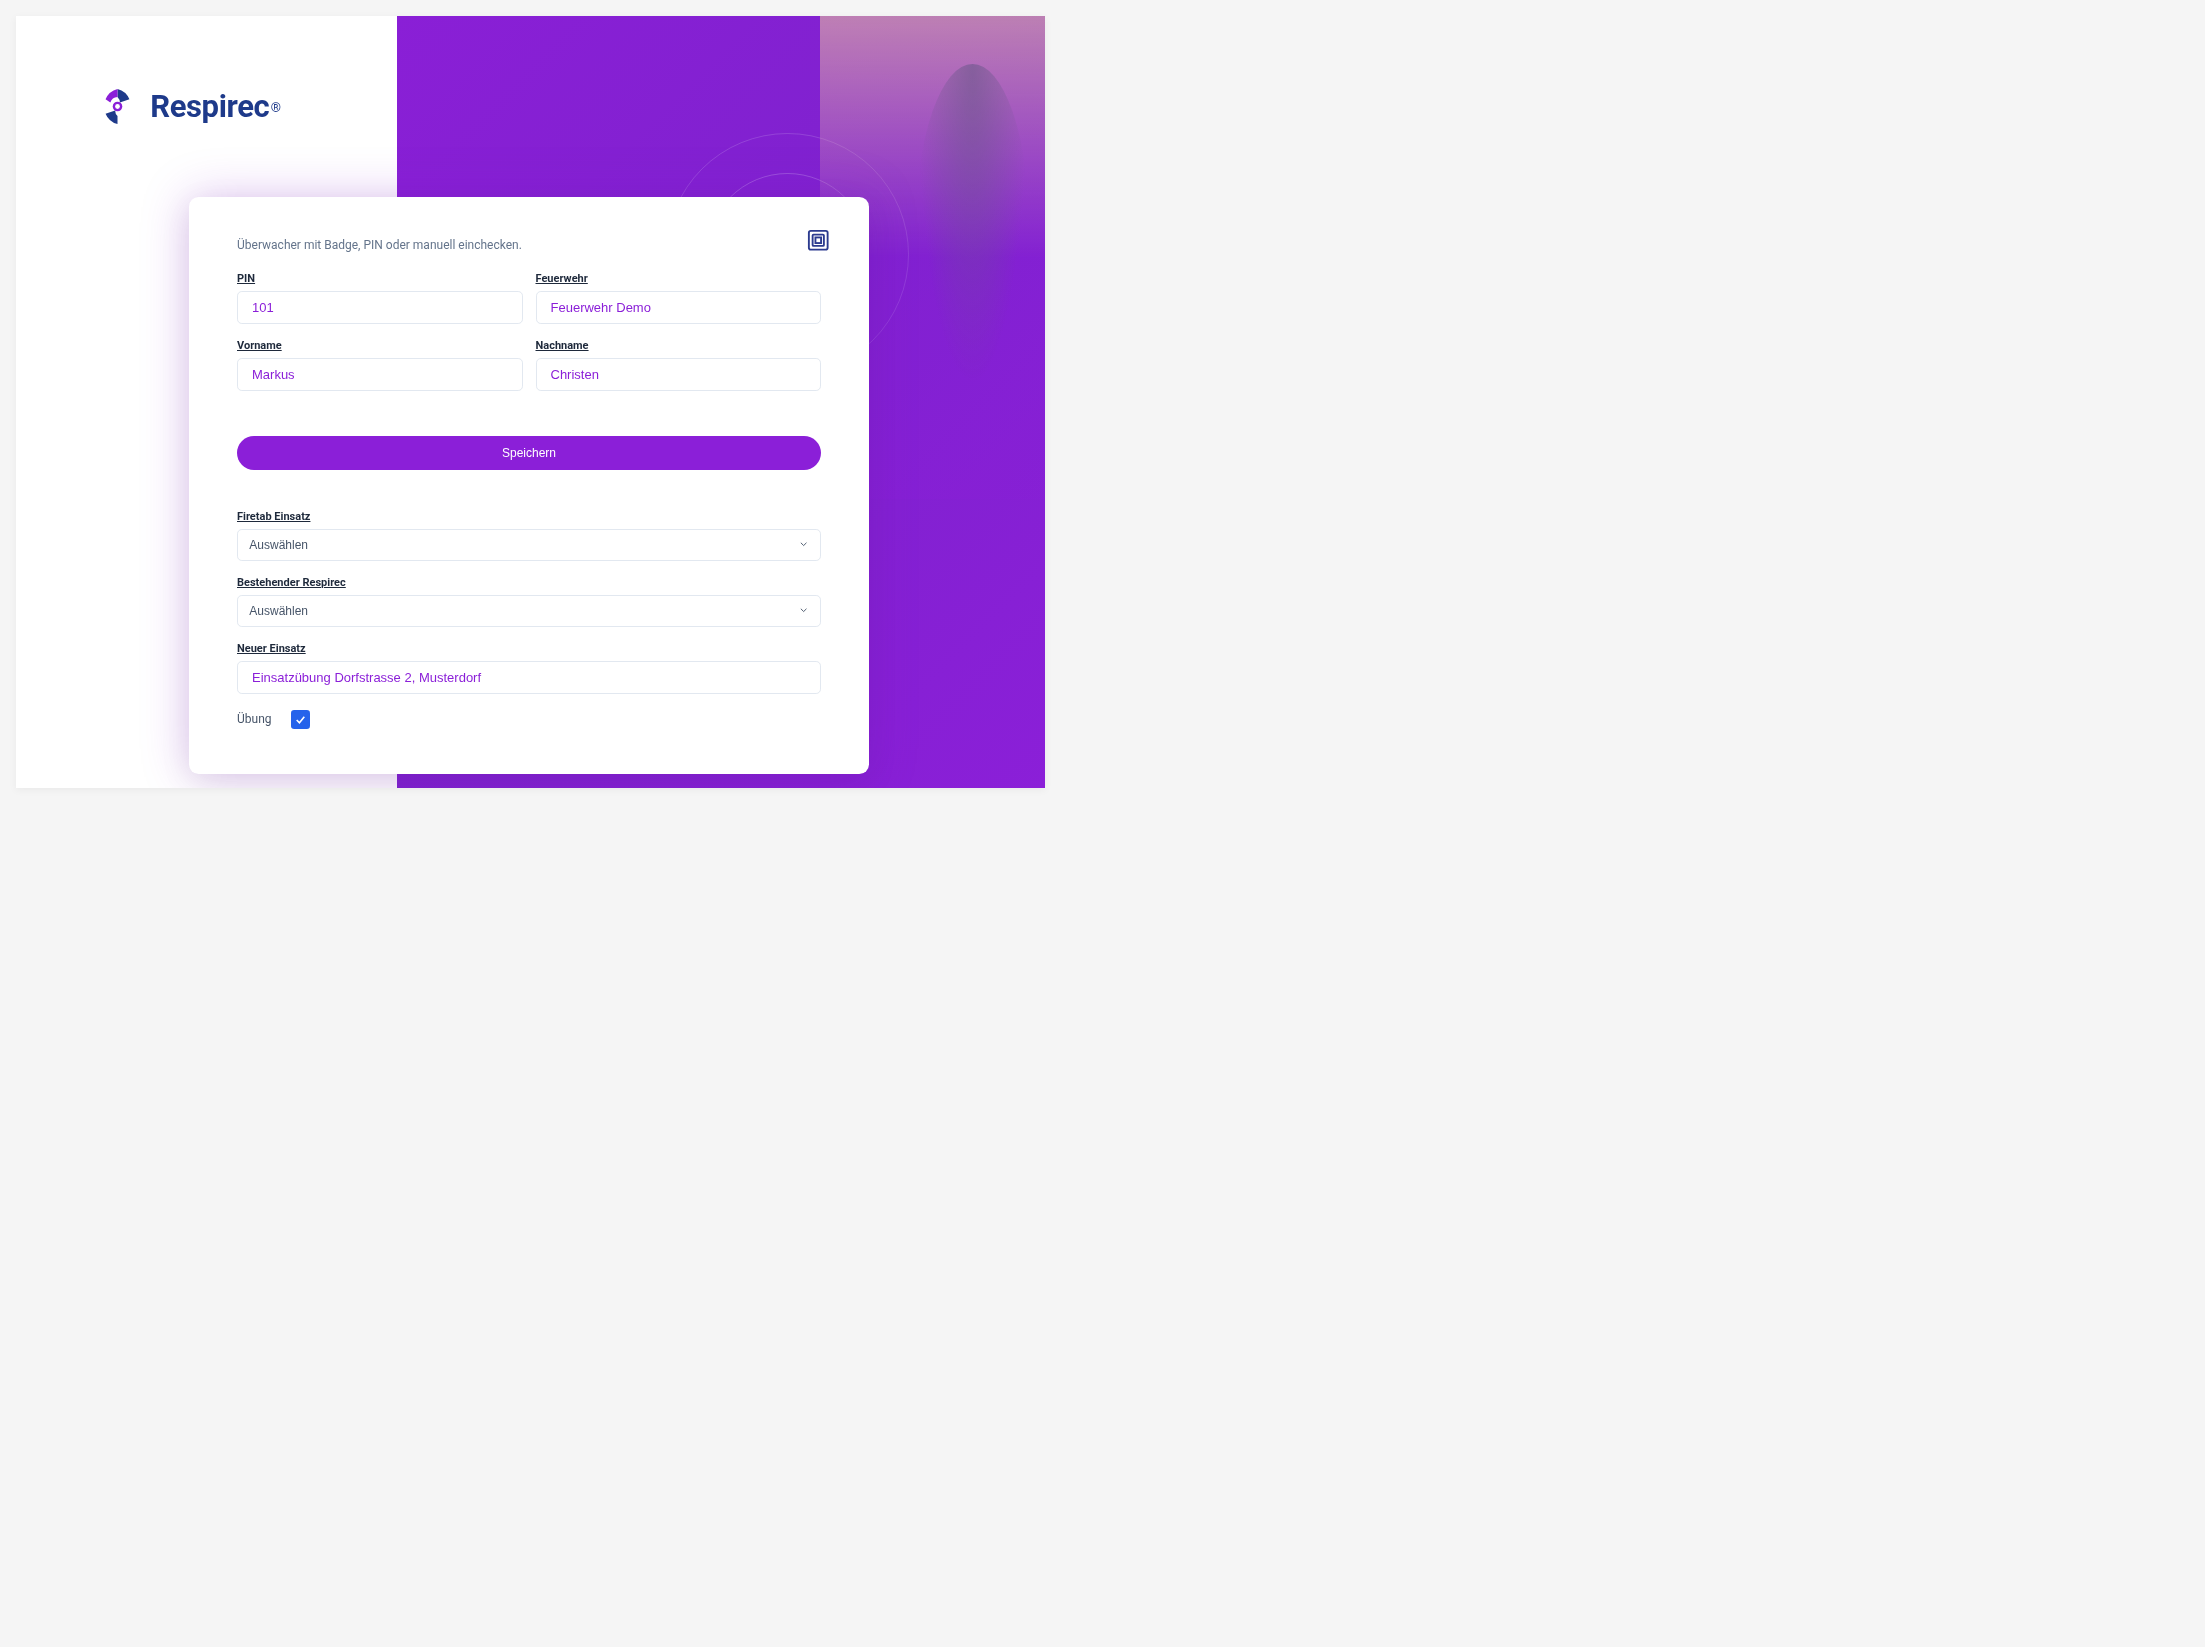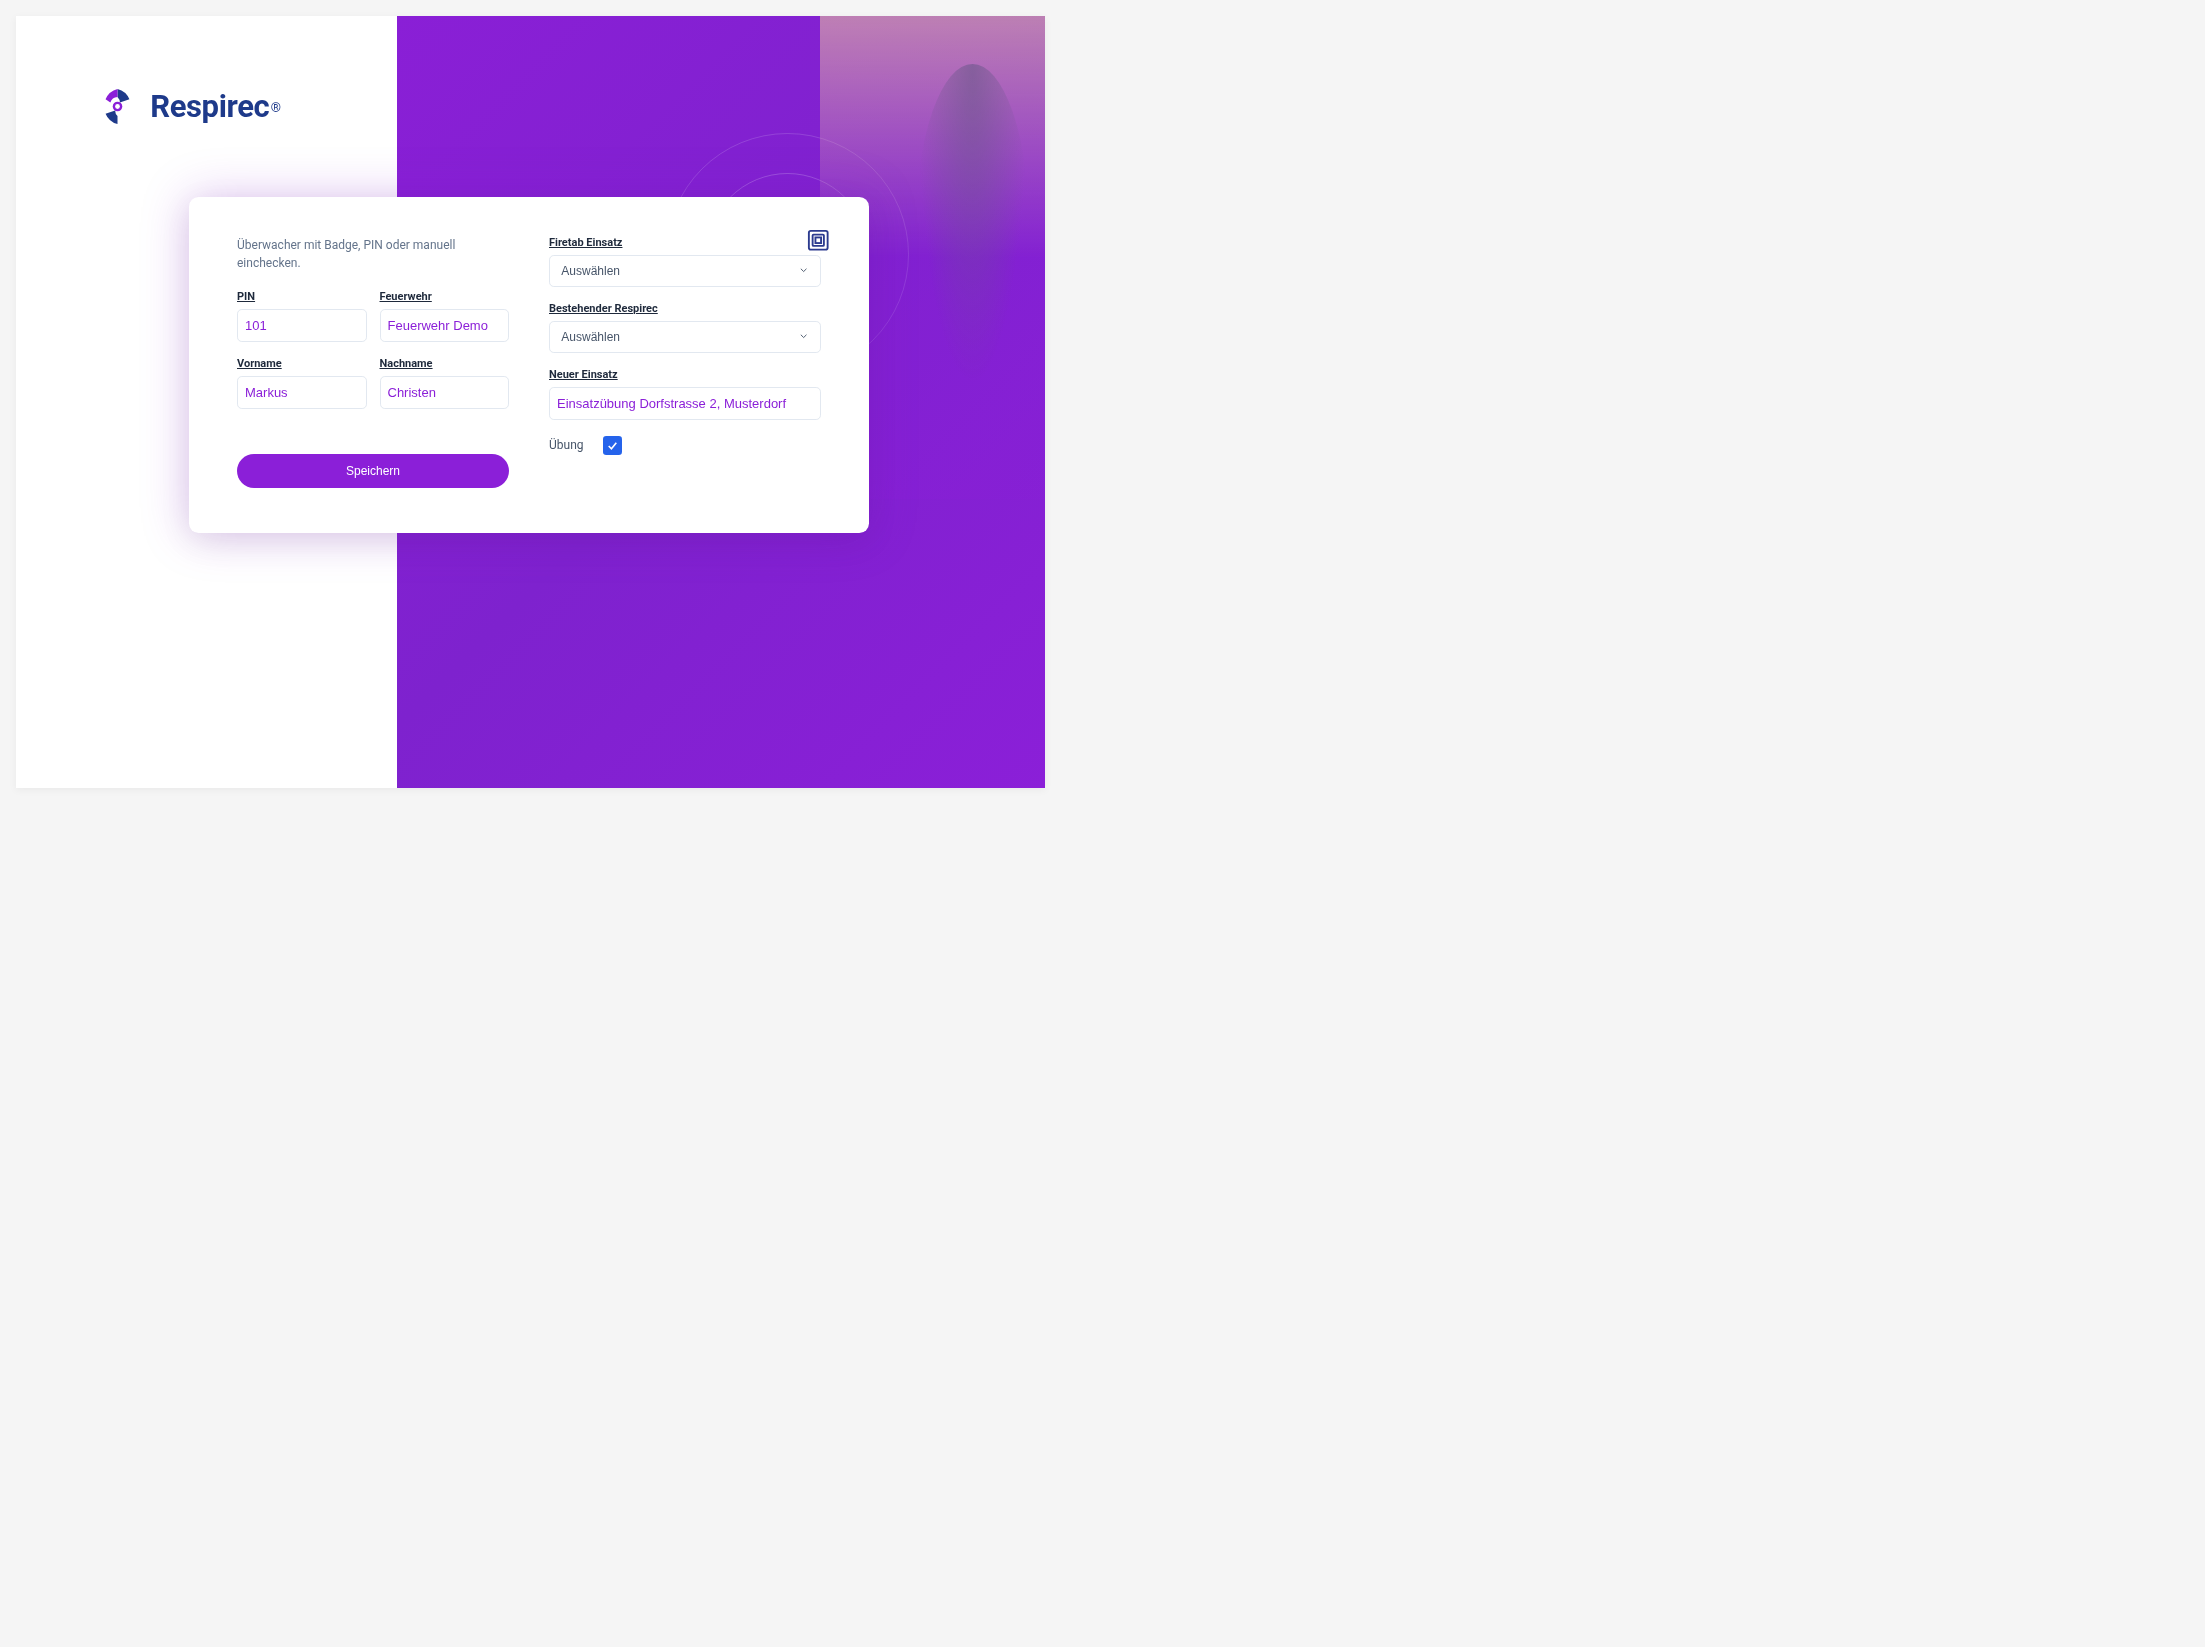--- a/index.html
+++ b/index.html
@@ -12,27 +12,27 @@
     .bg-firefighter { position: absolute; right: 0; top: 0; width: 225px; height: 483px; background: linear-gradient(180deg, rgba(255,230,150,0.6) 0%, rgba(139,31,216,0.3) 50%); opacity: 0.8; }
     .bg-firefighter::before { content: ''; position: absolute; right: 16px; top: 48px; width: 113px; height: 322px; background: radial-gradient(ellipse at top, rgba(100,100,120,0.6), transparent 70%); border-radius: 50% 50% 0 0; }
     .logo { position: absolute; top: 69px; left: 80px; display: flex; align-items: center; gap: 11.3px; }
     .logo-mark { width: 43px; height: 43px; position: relative; }
     .logo-mark svg { width: 100%; height: 100%; }
     .logo-text { font-size: 31px; font-weight: 700; color: #1e3a8a; letter-spacing: -0.4px; }
     .logo-r { font-size: 13px; vertical-align: super; color: #1e3a8a; margin-left: 1.6px; }
     .card { position: absolute; left: 173px; top: 181px; width: 680px; background: white; border-radius: 9.7px; padding: 39px 48px 45px; box-shadow: 0 0 48px rgba(138,31,214,0.25), 0 8px 32px rgba(0,0,0,0.08); }
     .card-title { font-size: 26px; font-weight: 700; color: #2c3b8f; margin-bottom: 22.5px; }
     .nfc-icon { position: absolute; top: 32px; right: 40px; width: 22.5px; height: 22.5px; cursor: pointer; }
-    .card-grid { display: grid; grid-template-columns: 1fr 1fr; gap: 40px; }
+    .card-grid { display: grid; grid-template-columns: 1fr; gap: 40px; }
     .left-col, .right-col { display: flex; flex-direction: column; }
     .description { font-size: 12px; color: #64748b; line-height: 1.5; margin-bottom: 17.7px; }
     .field-row { display: grid; grid-template-columns: 1fr 1fr; gap: 13px; margin-bottom: 14.5px; }
     .field-single { margin-bottom: 14.5px; }
     .field-label { font-size: 11px; font-weight: 700; color: #1e293b; margin-bottom: 6.4px; display: block; text-decoration: underline; }
-    .text-input { width: 100%; padding: 8px 7px; border: 0.8px solid #e2e8f0; border-radius: 4.8px; font-size: 13px; color: #8b1fd8; background: white; outline: none; }
+    .text-input { width: 100%; padding: 8px 14px; border: 0.8px solid #e2e8f0; border-radius: 4.8px; font-size: 13px; color: #8b1fd8; background: white; outline: none; }
     .text-input::placeholder { color: #8b1fd8; opacity: 0.9; }
     .select-wrapper { position: relative; }
     .select-input { width: 100%; padding: 8px 32px 8px 11.3px; border: 0.8px solid #e2e8f0; border-radius: 4.8px; font-size: 12px; color: #475569; background: white; appearance: none; cursor: pointer; outline: none; }
     .select-chevron { position: absolute; right: 11.3px; top: 50%; transform: translateY(-50%); pointer-events: none; }
     .checkbox-row { display: flex; align-items: center; gap: 19px; margin-top: 1px; }
     .checkbox-label { font-size: 12px; color: #475569; }
     .checkbox { width: 19.3px; height: 19.3px; background: #2563eb; border-radius: 3.2px; display: flex; align-items: center; justify-content: center; cursor: pointer; }
     .checkbox svg { width: 13px; height: 13px; }
     .save-button { margin-top: 31px; padding: 9.7px 35px; background: #8b1fd8; color: white; border: none; border-radius: 19.3px; font-size: 12px; font-weight: 400; cursor: pointer; }
   </style>

